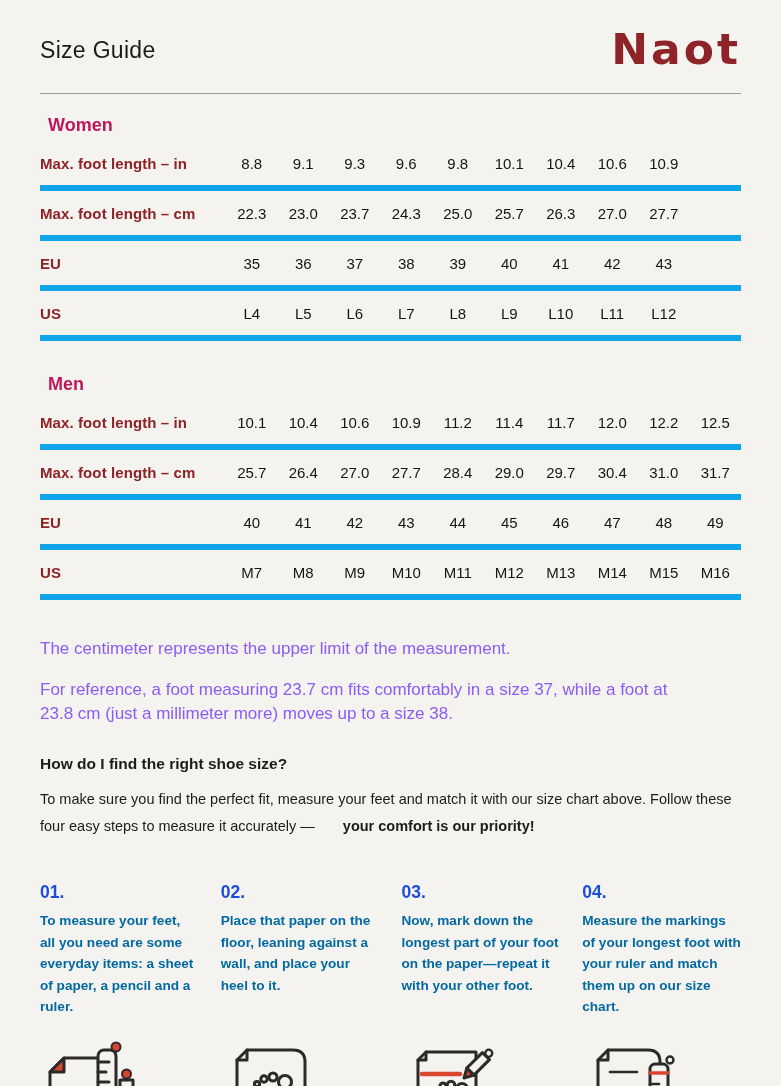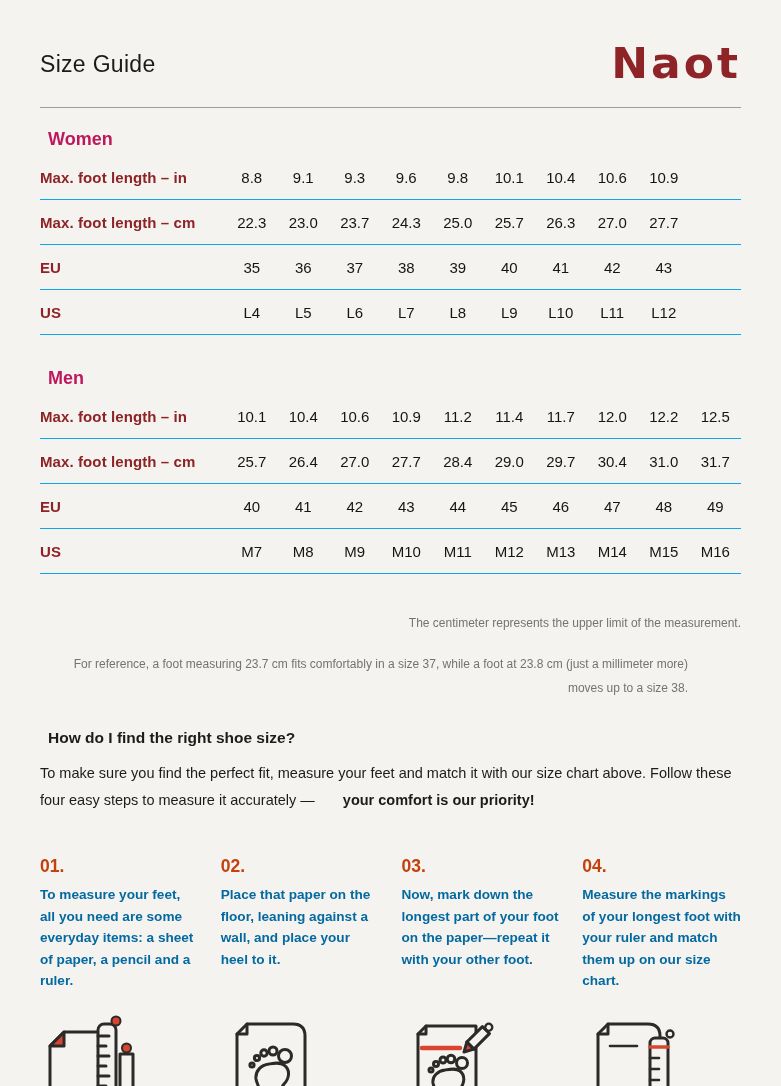--- a/index.html
+++ b/index.html
@@ -6,47 +6,47 @@
   body{
     width:781px;height:1086px;
     background:#f5f3f0;
     font-family:"Liberation Sans",sans-serif;
     color:#1c1c1a;
     overflow:hidden;
   }
   .page{padding:0 40px;box-sizing:border-box;width:781px;}
 
   
-  .header{display:flex;justify-content:space-between;align-items:center;padding-top:42px;}
+  .header{display:flex;justify-content:space-between;align-items:center;padding-top:28px;}
   .page-title{font-size:23px;font-weight:500;letter-spacing:.3px;color:#1b1b19;}
   .brand-logo{font-family:"DejaVu Sans",sans-serif;font-size:44px;font-weight:800;
     color:#8e2428;letter-spacing:3px;line-height:1;transform:scaleY(.95);}
   .header-divider{border:none;border-top:1.5px solid #9f9d9a;margin:21px 0 0 0;}
 
   
   .section-heading{color:#be185d;font-size:18px;font-weight:700;margin:21px 0 5px 8px;}
   .trow{display:grid;grid-template-columns:186px repeat(10,1fr);align-items:center;
-    height:44px;border-bottom:1px solid #0ea5e9;}
+    height:44px;border-bottom:6px solid #0ea5e9;}
   .tlabel{color:#8e2326;font-size:15px;font-weight:600;letter-spacing:.1px;}
   .tcell{text-align:center;font-size:15px;font-weight:500;color:#151513;}
   .men-block{margin-top:33px;}
 
   
-  .notes{margin-top:37px;font-size:12px;line-height:24px;color:#737373;text-align:right;}
+  .notes{margin-top:37px;font-size:17px;line-height:24px;color:#8b5cf6;}
   .notes p{margin:0;}
   .notes .wrapline{max-width:648px;margin-top:17px;}
 
   
-  .howto-heading{font-size:15.5px;font-weight:700;margin:29px 0 0 8px;}
+  .howto-heading{font-size:15.5px;font-weight:700;margin:29px 0 0 0;}
   .howto-body{margin:13px 0 0 0;font-size:14.5px;line-height:26.5px;max-width:706px;}
   .howto-body strong{font-weight:700;margin-left:24px;}
 
   
   .steps{display:grid;grid-template-columns:repeat(4,1fr);column-gap:22px;margin-top:43px;}
-  .step-number{color:#c2410c;font-size:17.5px;font-weight:700;margin-bottom:7px;}
+  .step-number{color:#1d4ed8;font-size:17.5px;font-weight:700;margin-bottom:7px;}
   .step-text{font-size:13.6px;font-weight:600;line-height:21.6px;color:#0369a1;}
 
   
   .icons{display:grid;grid-template-columns:repeat(4,1fr);column-gap:22px;margin-top:18px;}
   .icon-cell{width:104px;height:128px;}
   .icon-cell svg{display:block;}
 </style>
 </head>
 <body>
 

